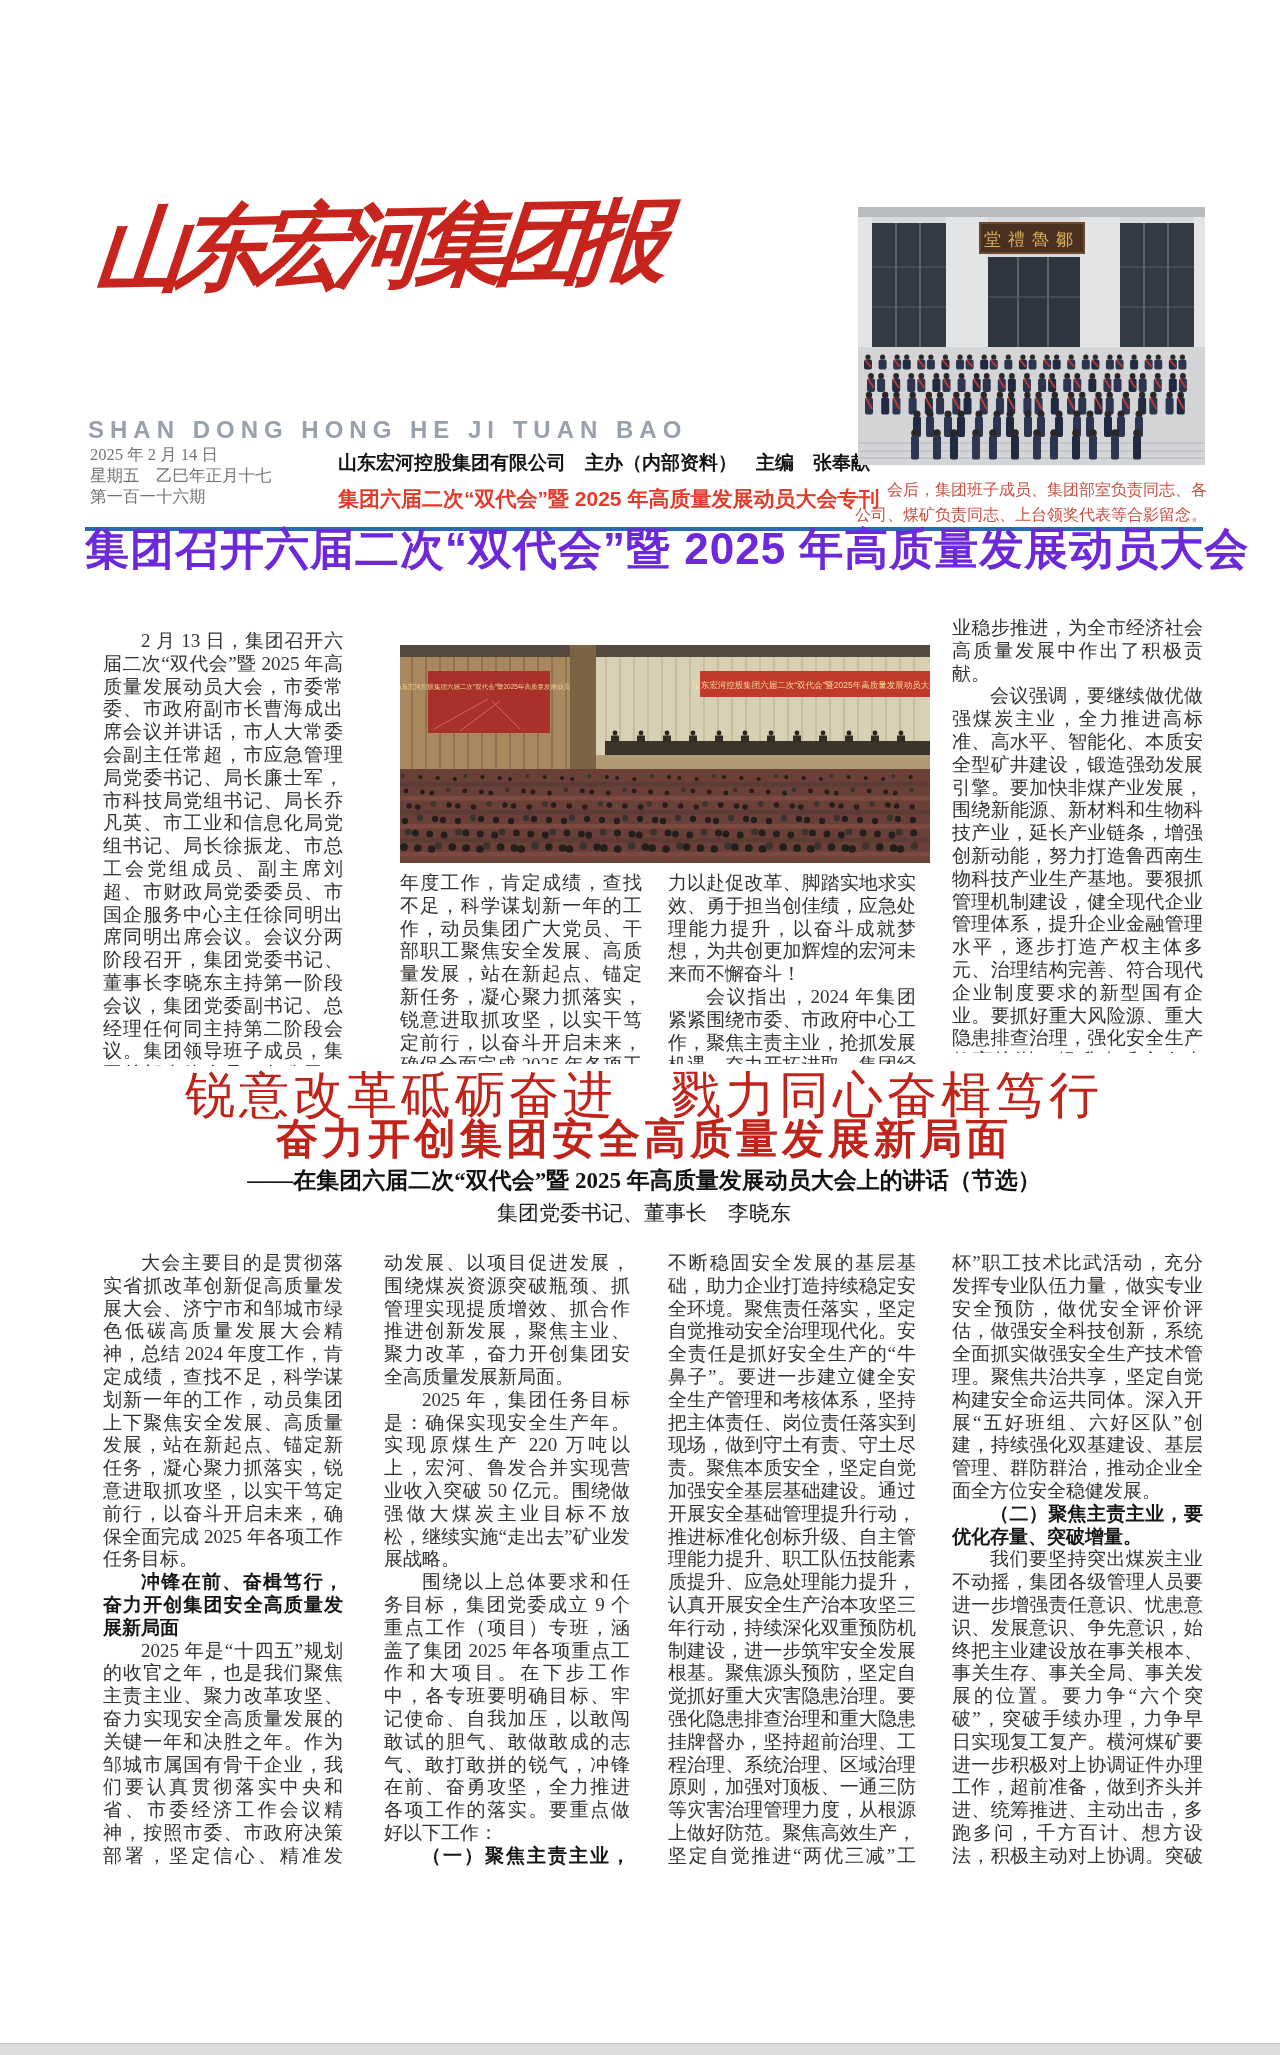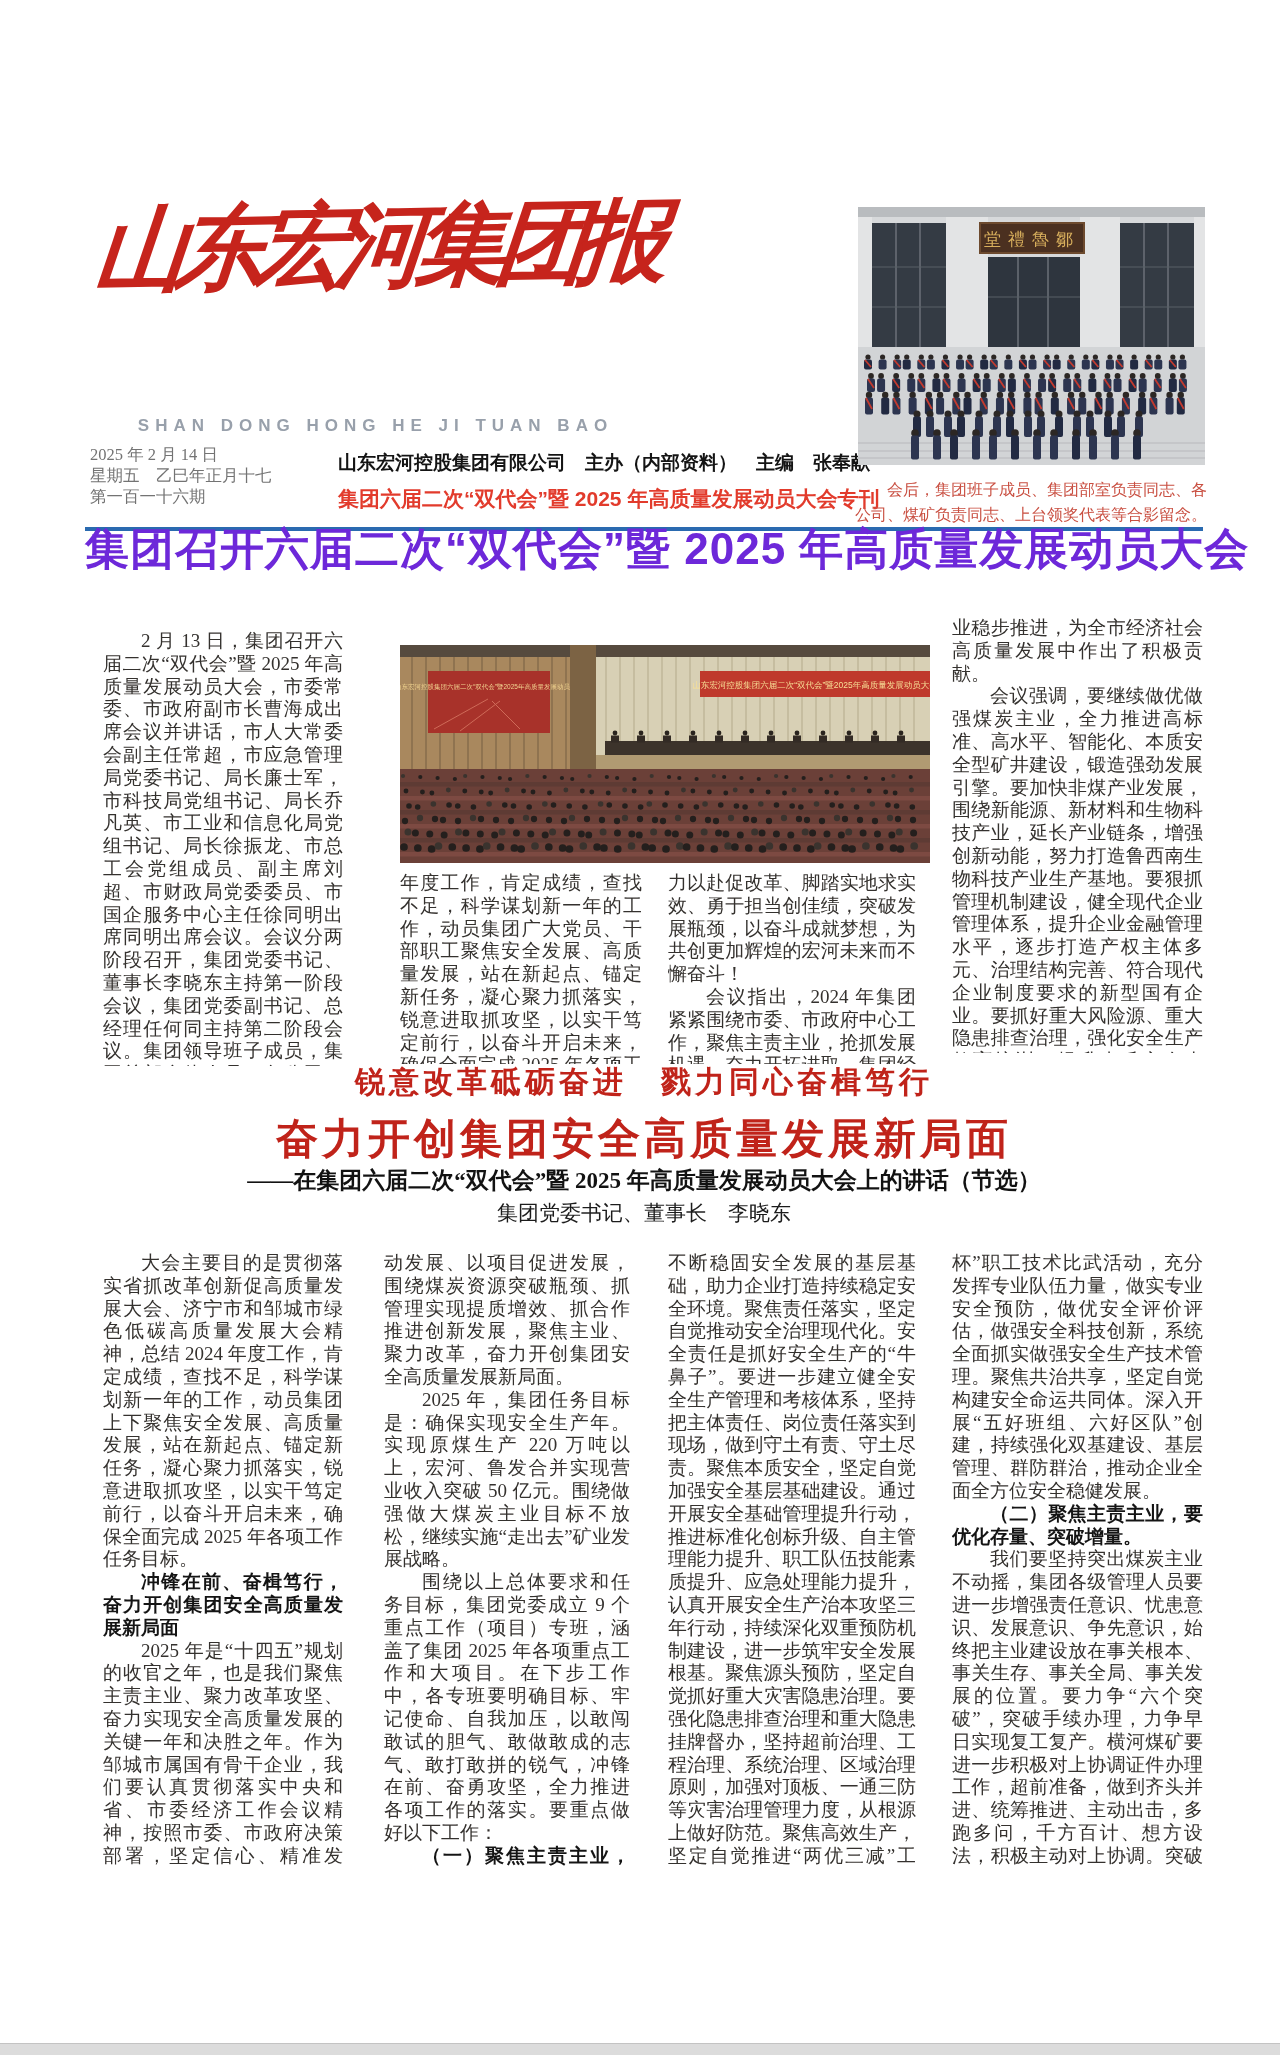--- a/index.html
+++ b/index.html
@@ -7,41 +7,41 @@
         font-family:"Liberation Serif","DejaVu Serif",serif;color:#2e2b29;}
   .abs{position:absolute;}
 
   
   .masthead-title{left:86px;top:148px;width:580px;height:195px;display:flex;align-items:center;justify-content:center;
     font-family:"DejaVu Serif","Liberation Serif",serif;font-weight:bold;font-style:italic;
     font-size:92px;letter-spacing:-12px;white-space:nowrap;color:#c6241c;
     transform:skewX(-6deg) rotate(-1deg);}
   .masthead-pinyin{left:88px;top:416px;width:575px;text-align:center;
     font-family:"Liberation Sans","DejaVu Sans",sans-serif;font-weight:bold;
-    font-size:17px;letter-spacing:6px;color:#98a0ab;white-space:nowrap;}
+    font-size:24px;letter-spacing:6px;color:#98a0ab;white-space:nowrap;}
   .date-block{left:90px;top:444px;width:258px;font-size:16.5px;line-height:21px;color:#737373;}
   .publisher-line{left:338px;top:450px;width:670px;font-family:"Liberation Sans","DejaVu Sans",sans-serif;
     font-weight:bold;font-size:19px;color:#141414;white-space:nowrap;}
   .special-line{left:338px;top:485px;width:690px;font-family:"Liberation Sans","DejaVu Sans",sans-serif;
     font-weight:bold;font-size:21px;color:#e23b2c;white-space:nowrap;}
   .blue-rule{left:85px;top:527px;width:1118px;height:4px;background:#2a6ab0;}
 
   
   .photo-a{left:858px;top:207px;width:347px;height:258px;}
   .photo-a-caption{left:855px;top:477px;width:352px;font-size:16px;line-height:25px;
     color:#c94f41;text-align:justify;text-indent:2em;}
   .photo-b{left:400px;top:645px;width:530px;height:218px;}
 
   
   .headline-1{left:85px;top:520px;width:1118px;text-align:center;
     font-family:"Liberation Sans","DejaVu Sans",sans-serif;font-weight:bold;
     font-size:44px;letter-spacing:1px;color:#6d28d9;white-space:nowrap;}
   .headline-2a{left:85px;top:1062px;width:1118px;text-align:center;
-    font-family:"Liberation Sans","DejaVu Sans",sans-serif;font-weight:bold;
-    font-size:30px;letter-spacing:4px;color:#c0231a;white-space:nowrap;}
+    font-family:"Liberation Sans","DejaVu Sans",sans-serif;font-weight:normal;
+    font-size:50px;letter-spacing:4px;color:#c0231a;white-space:nowrap;}
   .headline-2b{left:85px;top:1111px;width:1118px;text-align:center;
     font-family:"Liberation Sans","DejaVu Sans",sans-serif;font-weight:bold;
     font-size:42px;letter-spacing:4px;color:#c0231a;white-space:nowrap;}
   .headline-sub{left:85px;top:1165px;width:1118px;text-align:center;
     font-weight:bold;font-size:23px;color:#121212;white-space:nowrap;}
   .headline-byline{left:85px;top:1199px;width:1118px;text-align:center;
     font-size:21px;color:#1c1c1c;white-space:nowrap;}
 
   
   .col{position:absolute;overflow:hidden;font-size:19px;line-height:22.8px;
@@ -711,21 +711,21 @@
           <circle cx="500.3636363636364" cy="204" r="3.85" fill="#241f1d"></circle>
           <circle cx="514.1818181818182" cy="201" r="3.85" fill="#3a332e"></circle>
         </g>
     </svg>
   </div>
 
   <div class="col a1-c2">
       <p class="">年度工作，肯定成绩，查找不足，科学谋划新一年的工作，动员集团广大党员、干部职工聚焦安全发展、高质量发展，站在新起点、锚定新任务，凝心聚力抓落实，锐意进取抓攻坚，以实干笃定前行，以奋斗开启未来，确保全面完成 2025 年各项工作任务目标，会议号召广大干部职工要一心一意谋发展、全</p>
     </div>
   <div class="col a1-c3">
-      <p class="">力以赴促改革、脚踏实地求实效、勇于担当创佳绩，突破发展瓶颈，以奋斗成就梦想，为共创更加辉煌的宏河未来而不懈奋斗！</p>
+      <p class="">力以赴促改革、脚踏实地求实效、勇于担当创佳绩，应急处理能力提升，以奋斗成就梦想，为共创更加辉煌的宏河未来而不懈奋斗！</p>
       <p class="indent">会议指出，2024 年集团紧紧围绕市委、市政府中心工作，聚焦主责主业，抢抓发展机遇，奋力开拓进取，集团经营、项目推进、安全生产等各项事</p>
     </div>
   <div class="col a1-c4">
       <p class="">业稳步推进，为全市经济社会高质量发展中作出了积极贡献。</p>
       <p class="indent">会议强调，要继续做优做强煤炭主业，全力推进高标准、高水平、智能化、本质安全型矿井建设，锻造强劲发展引擎。要加快非煤产业发展，围绕新能源、新材料和生物科技产业，延长产业链条，增强创新动能，努力打造鲁西南生物科技产业生产基地。要狠抓管理机制建设，健全现代企业管理体系，提升企业金融管理水平，逐步打造产权主体多元、治理结构完善、符合现代企业制度要求的新型国有企业。要抓好重大风险源、重大隐患排查治理，强化安全生产教育培训，提升本质安全水平，坚决守牢安全发展底线。要建设一支懂市场经营、资本运作的高素质干部队伍，加强作风建设，抓好素质提升，不断提高公司竞争力，为全市争先进位和高质量发展贡献更多宏河力量。</p>
     </div>
 
   <div class="abs headline-2a">锐意改革砥砺奋进　戮力同心奋楫笃行</div>
   <div class="abs headline-2b">奋力开创集团安全高质量发展新局面</div>
   <div class="abs headline-sub">——在集团六届二次“双代会”暨 2025 年高质量发展动员大会上的讲话（节选）</div>

